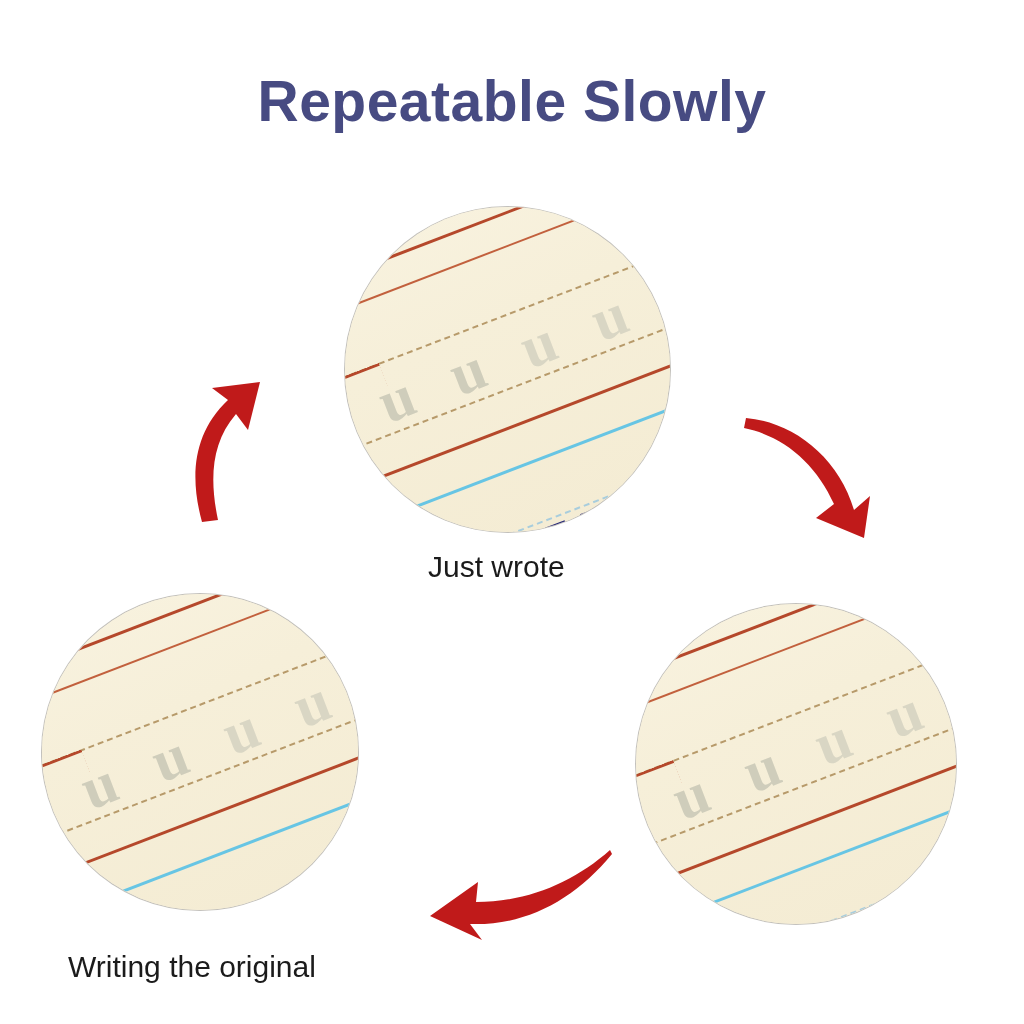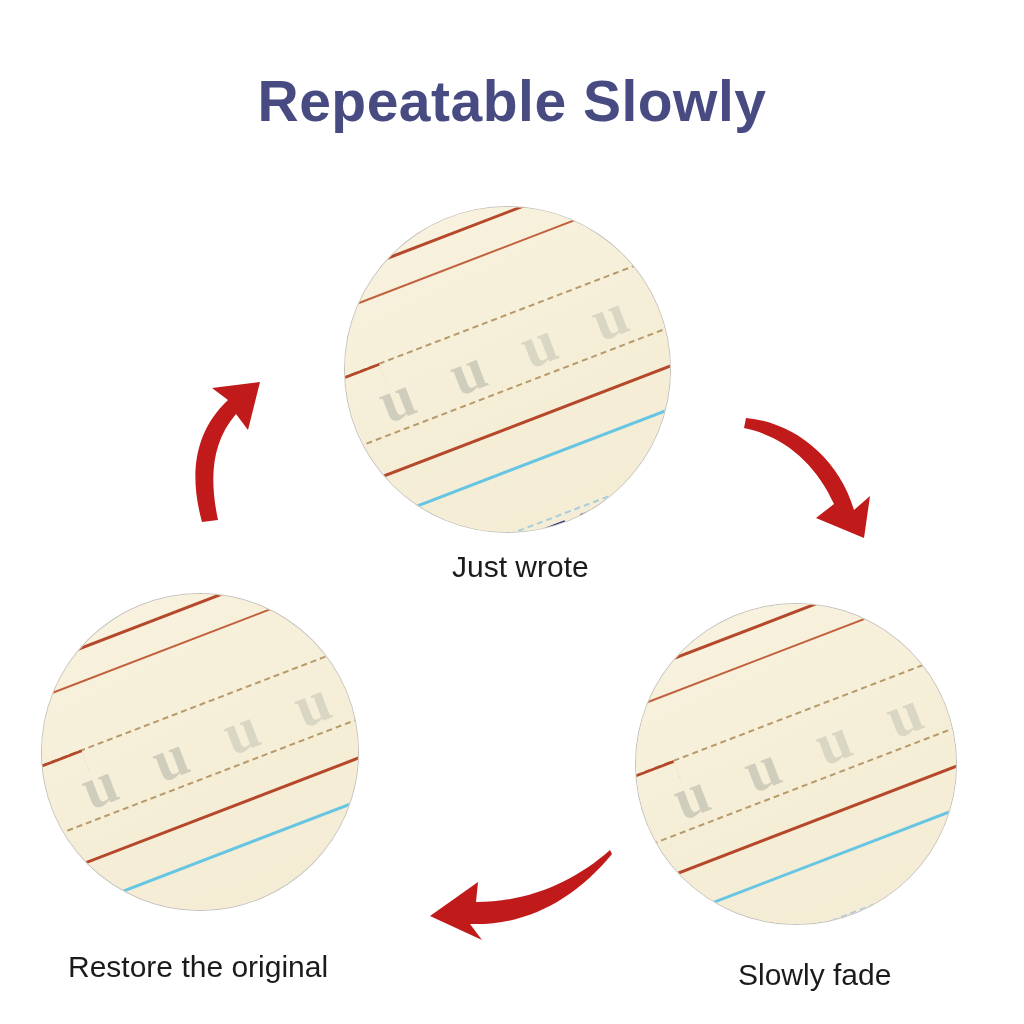--- a/index.html
+++ b/index.html
@@ -94,21 +94,21 @@
       <div class="rule dash-blue" style="top:452px;"></div>
       <div class="rule dash-blue" style="top:512px;"></div>
       <div class="rule solid-blue" style="top:556px;"></div>
 
       <div class="glyph g-v ink-blue" style="left:186px;top:446px;">V</div>
       <div class="glyph g-v ink-blue" style="left:276px;top:446px;">V</div>
       <div class="glyph g-v ink-blue" style="left:366px;top:446px;">V</div>
 
     </div>
   </div>
-  <div class="caption" style="left:428px;top:550px;margin-left:24px;">Just wrote</div>
+  <div class="caption" style="left:428px;top:550px;">Just wrote</div>
 
   <div class="circle" style="left:636px;top:604px;width:320px;height:320px;">
     <div class="pagewrap">
       <div class="paper"></div>
 
       <div class="rule solid-red" style="top:150px;"></div>
       <div class="rule solid-red-thin" style="top:182px;"></div>
       <div class="rule dash-brown" style="top:246px;"></div>
       <div class="rule dash-brown" style="top:316px;"></div>
       <div class="rule solid-red" style="top:352px;"></div>
@@ -123,21 +123,20 @@
       <div class="rule solid-blue" style="top:392px;"></div>
       <div class="rule dash-blue" style="top:452px;"></div>
       <div class="rule dash-blue" style="top:512px;"></div>
       <div class="rule solid-blue" style="top:556px;"></div>
 
       <div class="glyph g-v ink-fadeblue" style="left:276px;top:446px;">V</div>
       <div class="glyph g-v ink-fadeblue" style="left:366px;top:446px;">V</div>
 
     </div>
   </div>
-  <div class="caption" style="left:738px;top:958px;">Slowly fade</div>
 
   <div class="circle" style="left:42px;top:594px;width:316px;height:316px;">
     <div class="pagewrap">
       <div class="paper"></div>
 
       <div class="rule solid-red" style="top:150px;"></div>
       <div class="rule solid-red-thin" style="top:182px;"></div>
       <div class="rule dash-brown" style="top:246px;"></div>
       <div class="rule dash-brown" style="top:316px;"></div>
       <div class="rule solid-red" style="top:352px;"></div>
@@ -152,21 +151,21 @@
       <div class="rule solid-blue" style="top:392px;"></div>
       <div class="rule dash-blue" style="top:452px;"></div>
       <div class="rule dash-blue" style="top:512px;"></div>
       <div class="rule solid-blue" style="top:556px;"></div>
 
       <div class="glyph g-v ink-grey" style="left:276px;top:446px;">V</div>
       <div class="glyph g-v ink-grey" style="left:366px;top:446px;">V</div>
 
     </div>
   </div>
-  <div class="caption" style="left:68px;top:950px;">Restore the original</div>
+  <div class="caption" style="left:68px;top:950px;">Writing the original</div>
 
   <svg class="arrow" style="left:162px;top:372px;" width="130" height="150" viewBox="0 0 130 150">
     <path d="M40 150 C28 106 30 62 66 28 L50 16 L98 10 L86 58 L74 42 C48 72 48 110 56 148 Z" fill="#c01a1a"></path>
   </svg>
 
   <svg class="arrow" style="left:742px;top:378px;" width="140" height="160" viewBox="0 0 140 160">
     <path d="M4 40 C50 44 96 78 112 132 L128 118 L122 160 L74 140 L92 126 C74 86 42 58 2 50 Z" fill="#c01a1a"></path>
   </svg>
 
   <svg class="arrow" style="left:424px;top:848px;" width="190" height="110" viewBox="0 0 190 110">

